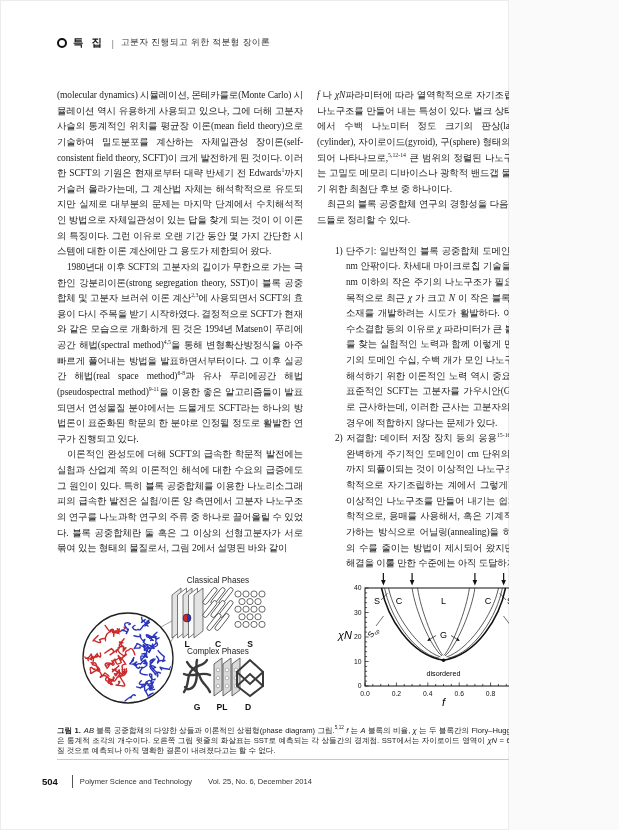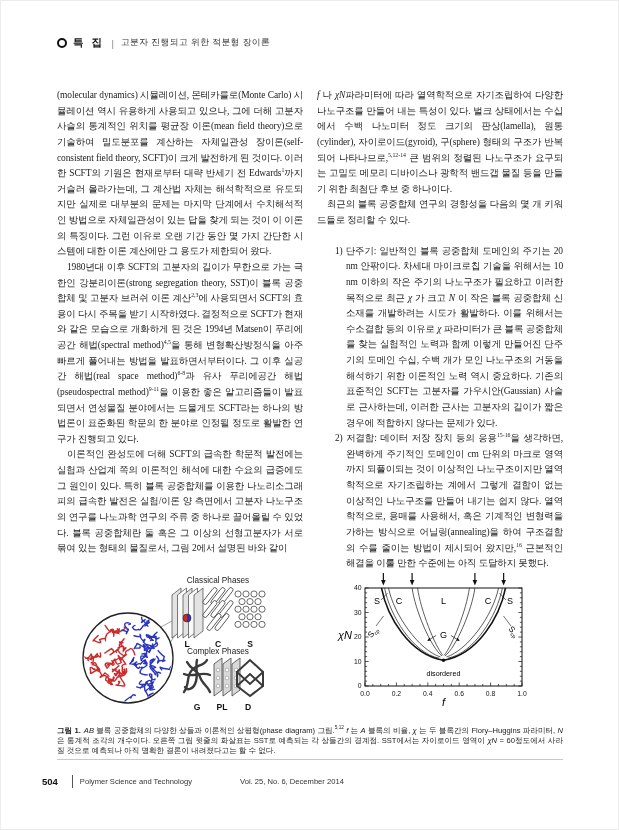--- a/index.html
+++ b/index.html
@@ -1,16 +1,16 @@
 <!DOCTYPE html>
 <html><head>
 <meta charset="utf-8">
 <style>
   html,body{margin:0;padding:0;background:#fafafa;}
-  .page{position:relative;width:619px;height:830px;background:#fff;overflow:hidden;
+  .page{position:relative;width:509px;height:830px;background:#fff;overflow:hidden;
         font-family:"Liberation Serif",serif;color:#1b1b1b;box-shadow:inset 0 0 0 1px #ececec;}
   
   .header{position:absolute;left:57px;top:36px;display:flex;align-items:center;
           font-family:"Liberation Sans",sans-serif;}
   .bullet{width:6px;height:6px;border:2.4px solid #111;border-radius:50%;display:inline-block;margin-right:6px;}
   .sec{font-weight:bold;font-size:10.5px;letter-spacing:2.5px;color:#111;}
   .hdiv{margin:0 7px;color:#888;font-size:9.5px;}
   .htitle{font-size:8.8px;color:#333;letter-spacing:0.4px;}
   
   .col{position:absolute;top:88px;width:246px;font-size:9.45px;line-height:15.62px;
@@ -32,21 +32,21 @@
            font-family:"Liberation Sans",sans-serif;font-size:7.6px;line-height:10.2px;
            color:#222;text-align:justify;}
   .capb{font-weight:bold;margin-right:3px;}
   .cap-rule{position:absolute;left:57px;top:759px;width:506px;height:1px;background:#c9c9c9;}
   
   .footer{position:absolute;left:42px;top:775px;display:flex;align-items:center;
           font-family:"Liberation Sans",sans-serif;}
   .pageno{font-size:9.5px;font-weight:bold;color:#111;margin-right:14px;}
   .vbar{width:1px;height:13px;background:#555;margin-right:7px;}
   .fj{font-size:7.6px;color:#333;margin-right:16px;}
-  .fi{font-size:7.6px;color:#333;margin-left:32px;}
+  .fi{font-size:7.6px;color:#333;}
 </style>
 </head>
 <body>
 
 <div class="page">
 
   <div class="header">
     <span class="bullet"></span>
     <span class="sec">특 집</span>
     <span class="hdiv">|</span>

